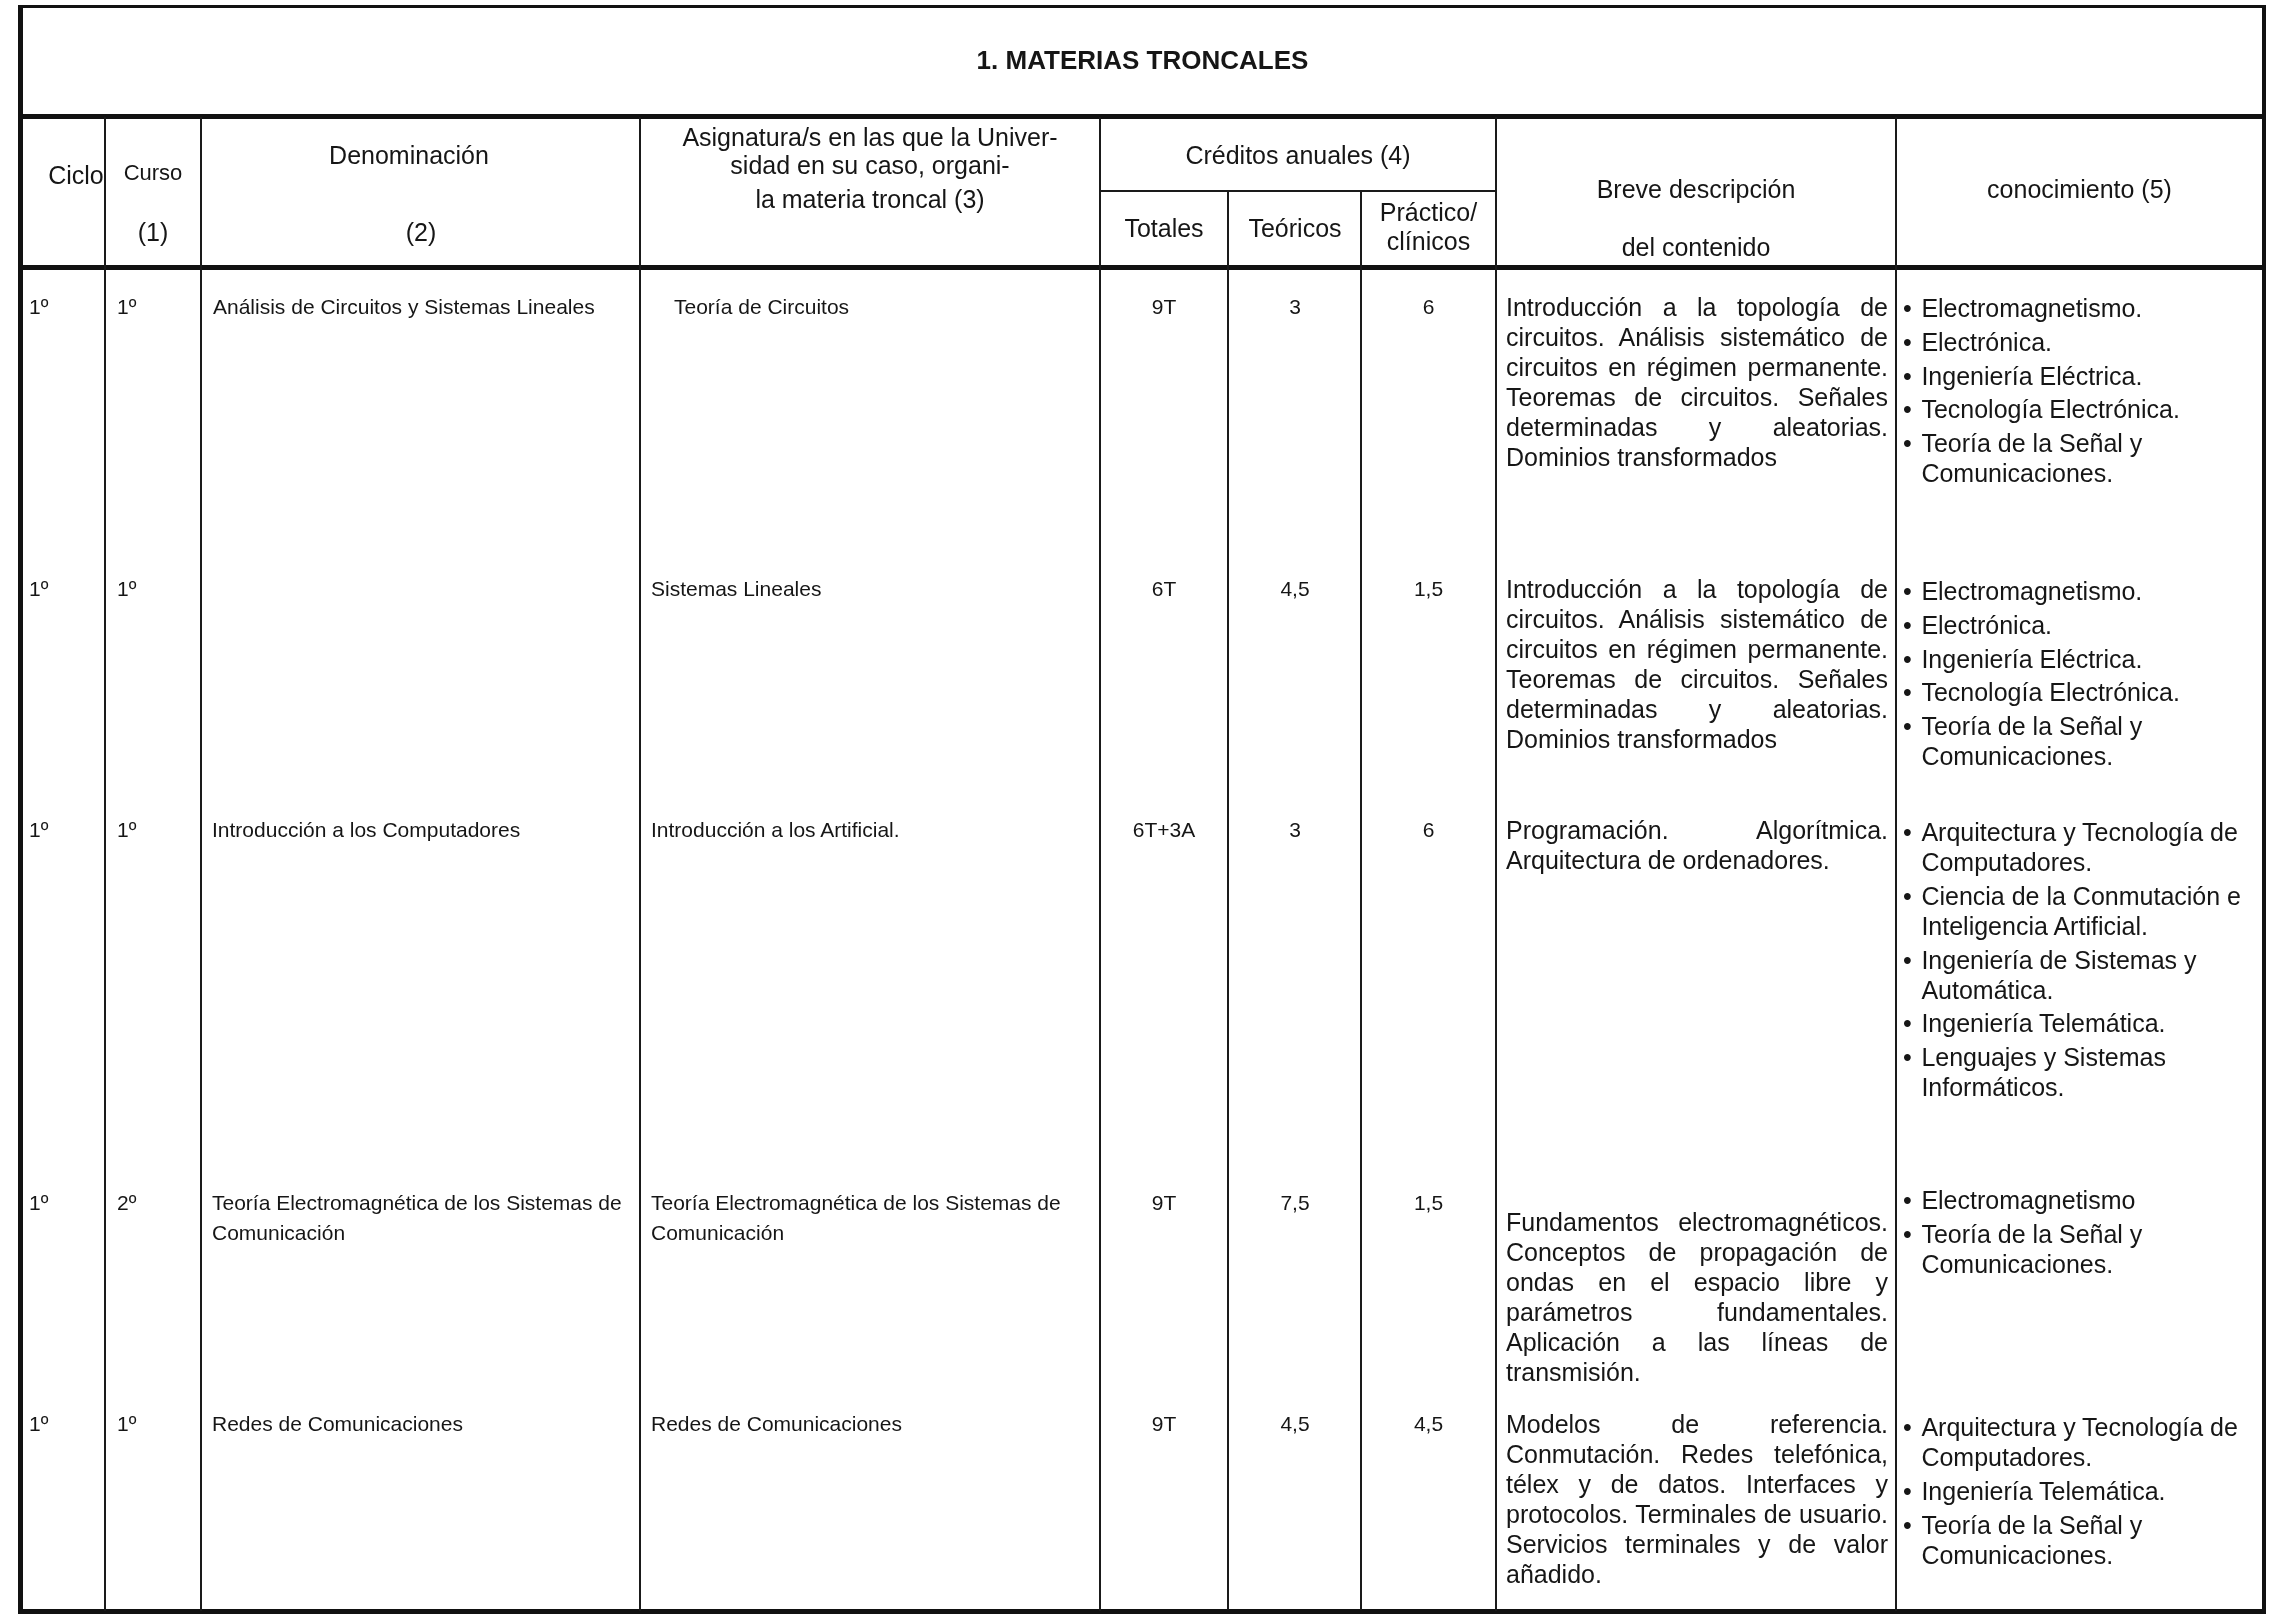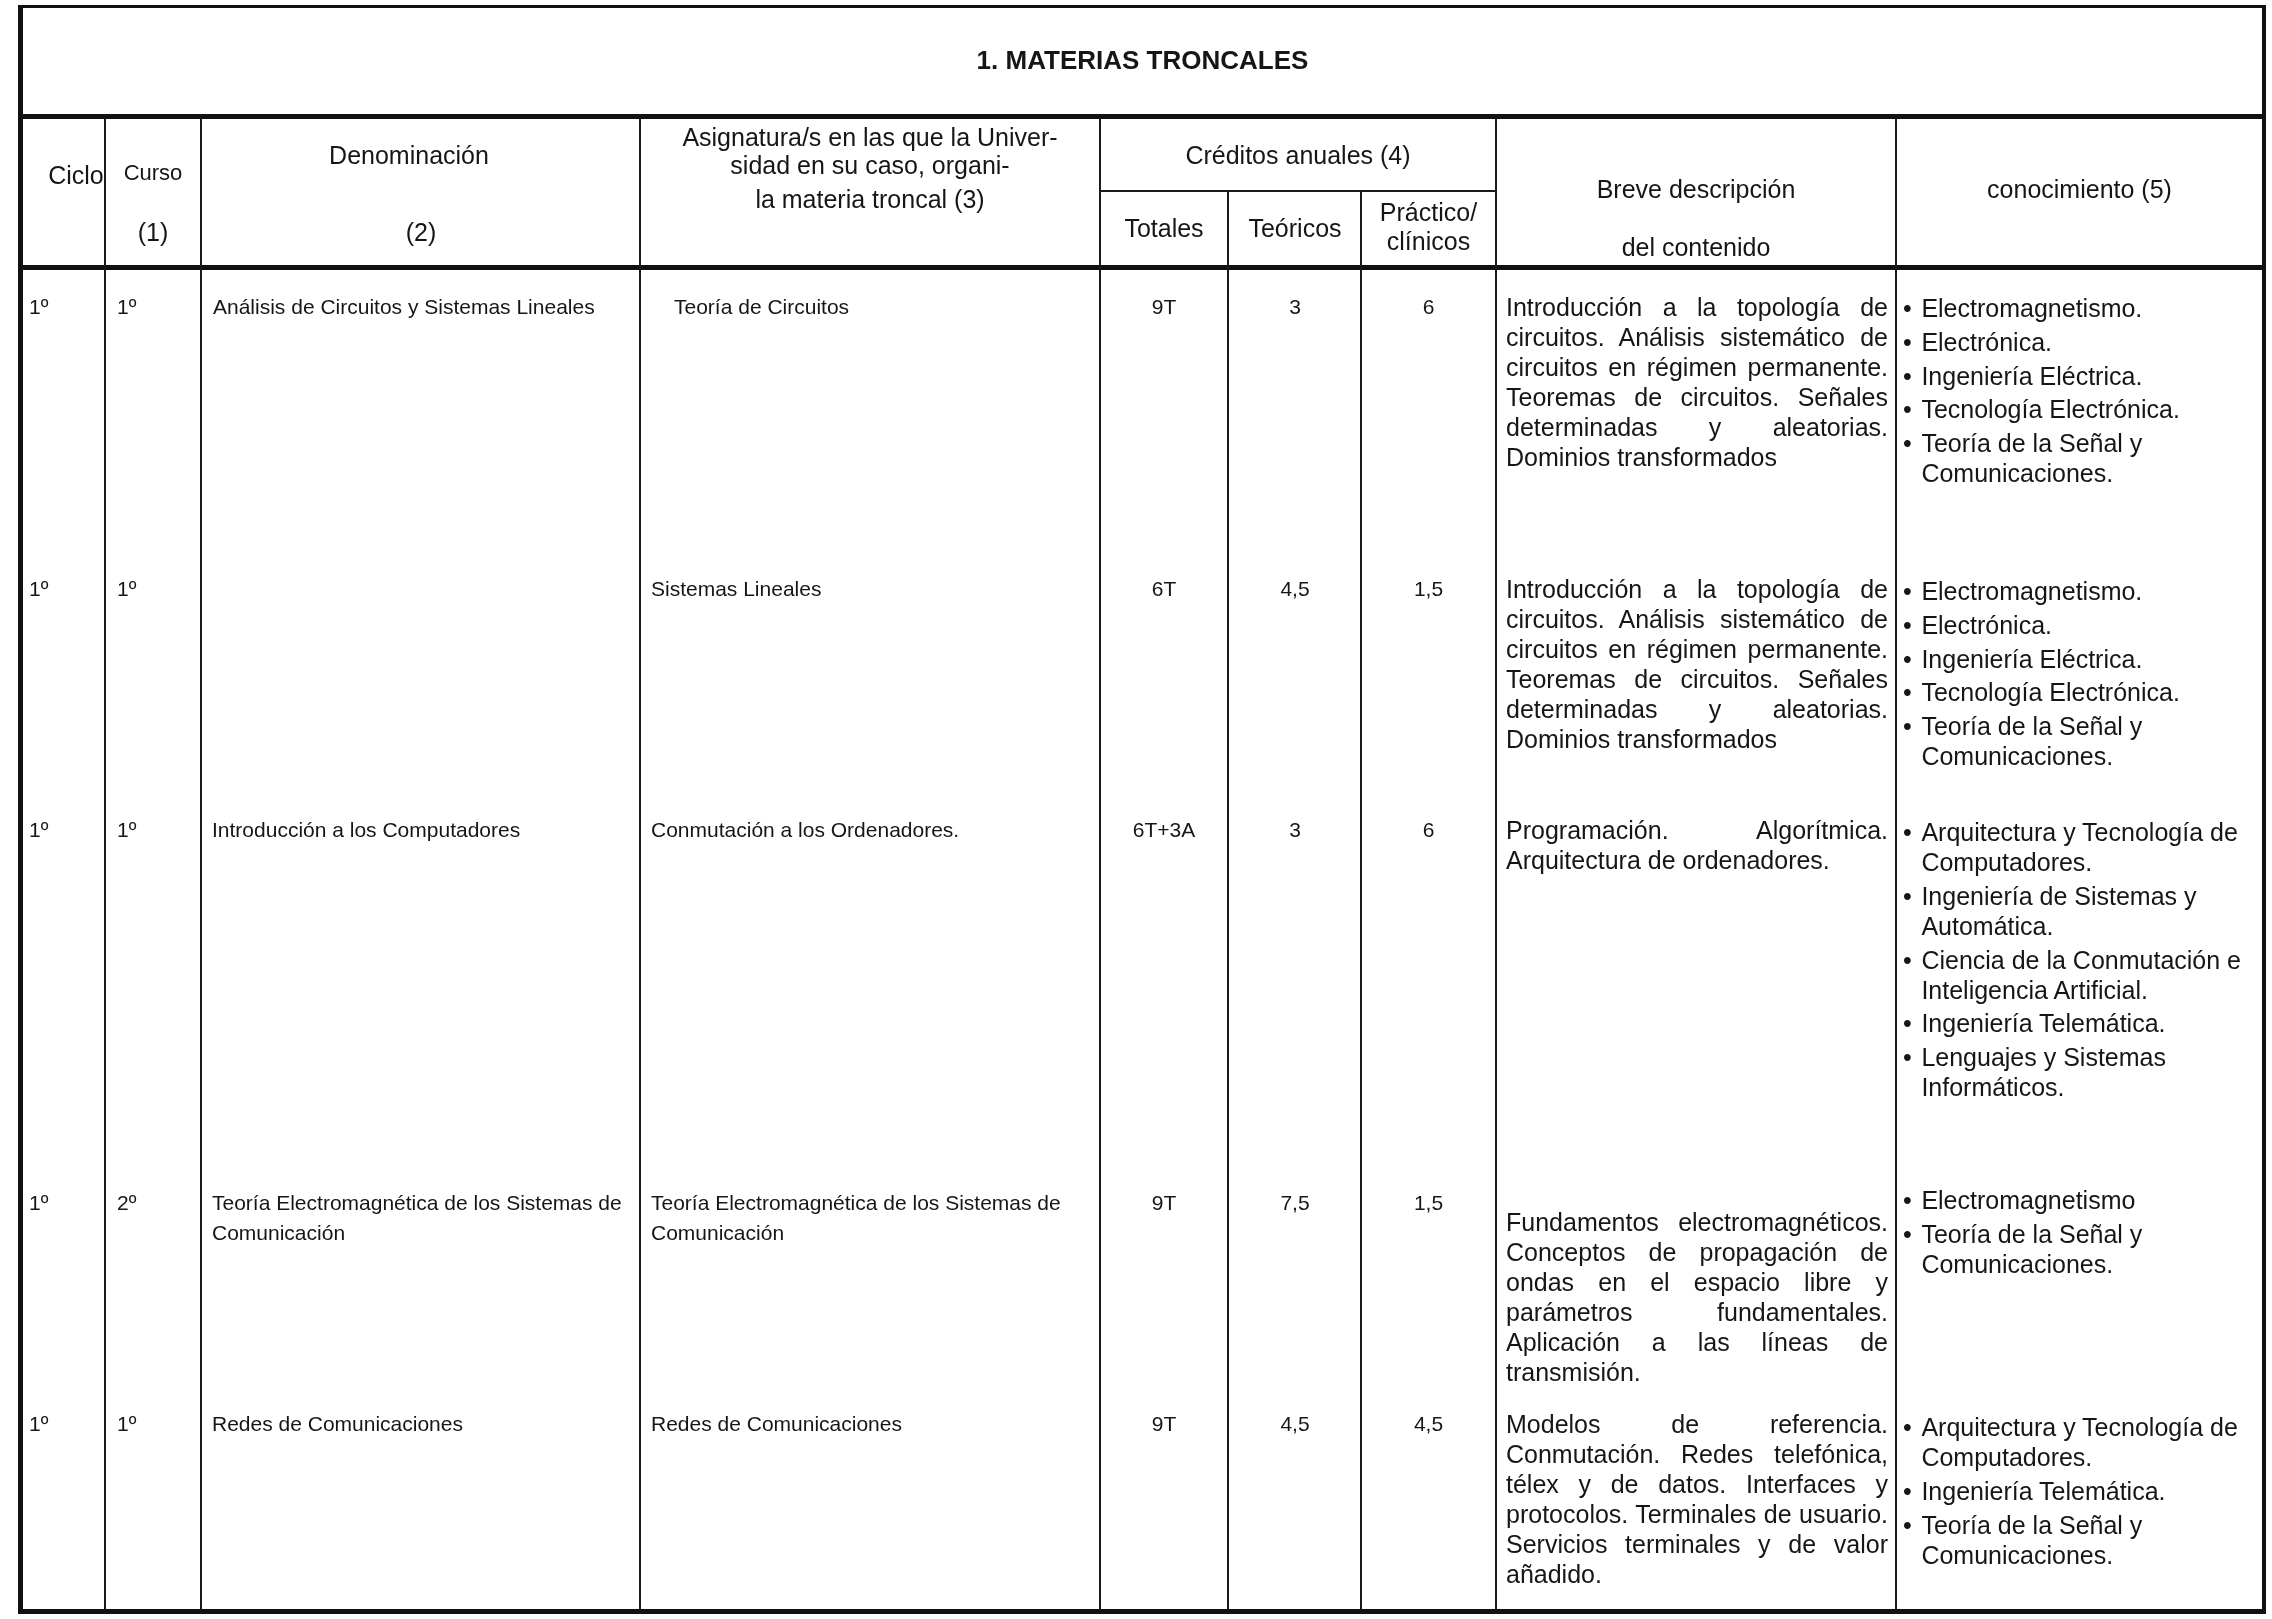--- a/index.html
+++ b/index.html
@@ -112,29 +112,29 @@
     <li>Ingeniería Eléctrica.</li>
     <li>Tecnología Electrónica.</li>
     <li>Teoría de la Señal y Comunicaciones.</li>
   </ul>
 </div>
 
 <div>
   <div class="abs cell" style="left:29px; top:815px;">1º</div>
   <div class="abs cell" style="left:117px; top:815px;">1º</div>
   <div class="abs cell" style="left:212px; top:815px; width:427px; white-space:nowrap;">Introducción a los Computadores</div>
-  <div class="abs cell" style="left:651px; top:815px; width:437px;">Conmutación a los Ordenadores.</div>
+  <div class="abs cell" style="left:651px; top:815px; width:437px;">Introducción a los Artificial.</div>
   <div class="abs cell center" style="left:1101px; top:815px; width:126px;">6T+3A</div>
   <div class="abs cell center" style="left:1230px; top:815px; width:130px;">3</div>
   <div class="abs cell center" style="left:1362px; top:815px; width:133px;">6</div>
   <div class="abs desc" style="left:1506px; top:815px; width:382px;">Programación. Algorítmica. Arquitectura de ordenadores.</div>
   <ul class="abs areas" style="left:1903px; top:817px; width:353px;">
     <li>Arquitectura y Tecnología de Computadores.</li>
+    <li>Ciencia de la Conmutación e Inteligencia Artificial.</li>
     <li>Ingeniería de Sistemas y Automática.</li>
-    <li>Ciencia de la Conmutación e Inteligencia Artificial.</li>
     <li>Ingeniería Telemática.</li>
     <li>Lenguajes y Sistemas Informáticos.</li>
   </ul>
 </div>
 
 <div>
   <div class="abs cell" style="left:29px; top:1188px;">1º</div>
   <div class="abs cell" style="left:117px; top:1188px;">2º</div>
   <div class="abs cell" style="left:212px; top:1188px; width:414px;">Teoría Electromagnética de los Sistemas de Comunicación</div>
   <div class="abs cell" style="left:651px; top:1188px; width:430px;">Teoría Electromagnética de los Sistemas de Comunicación</div>

